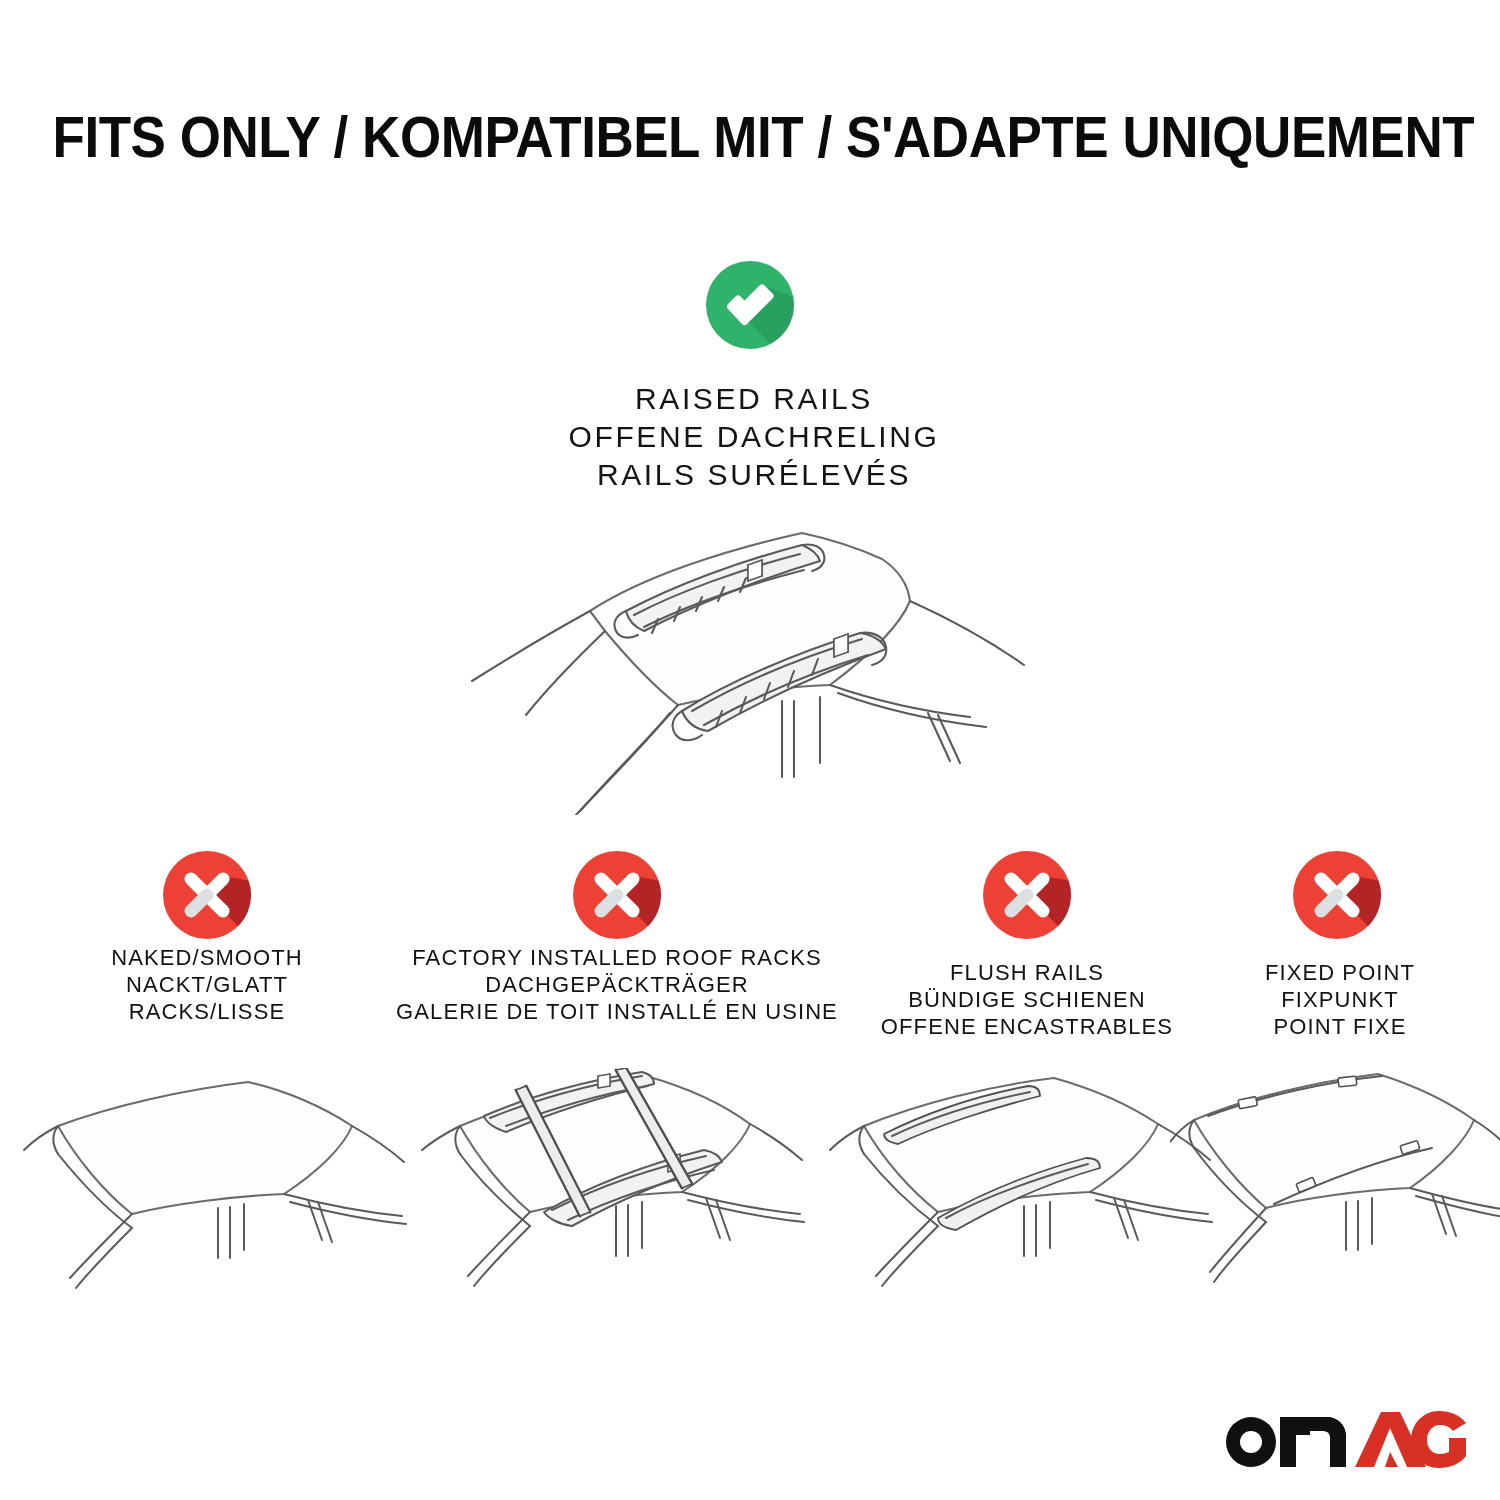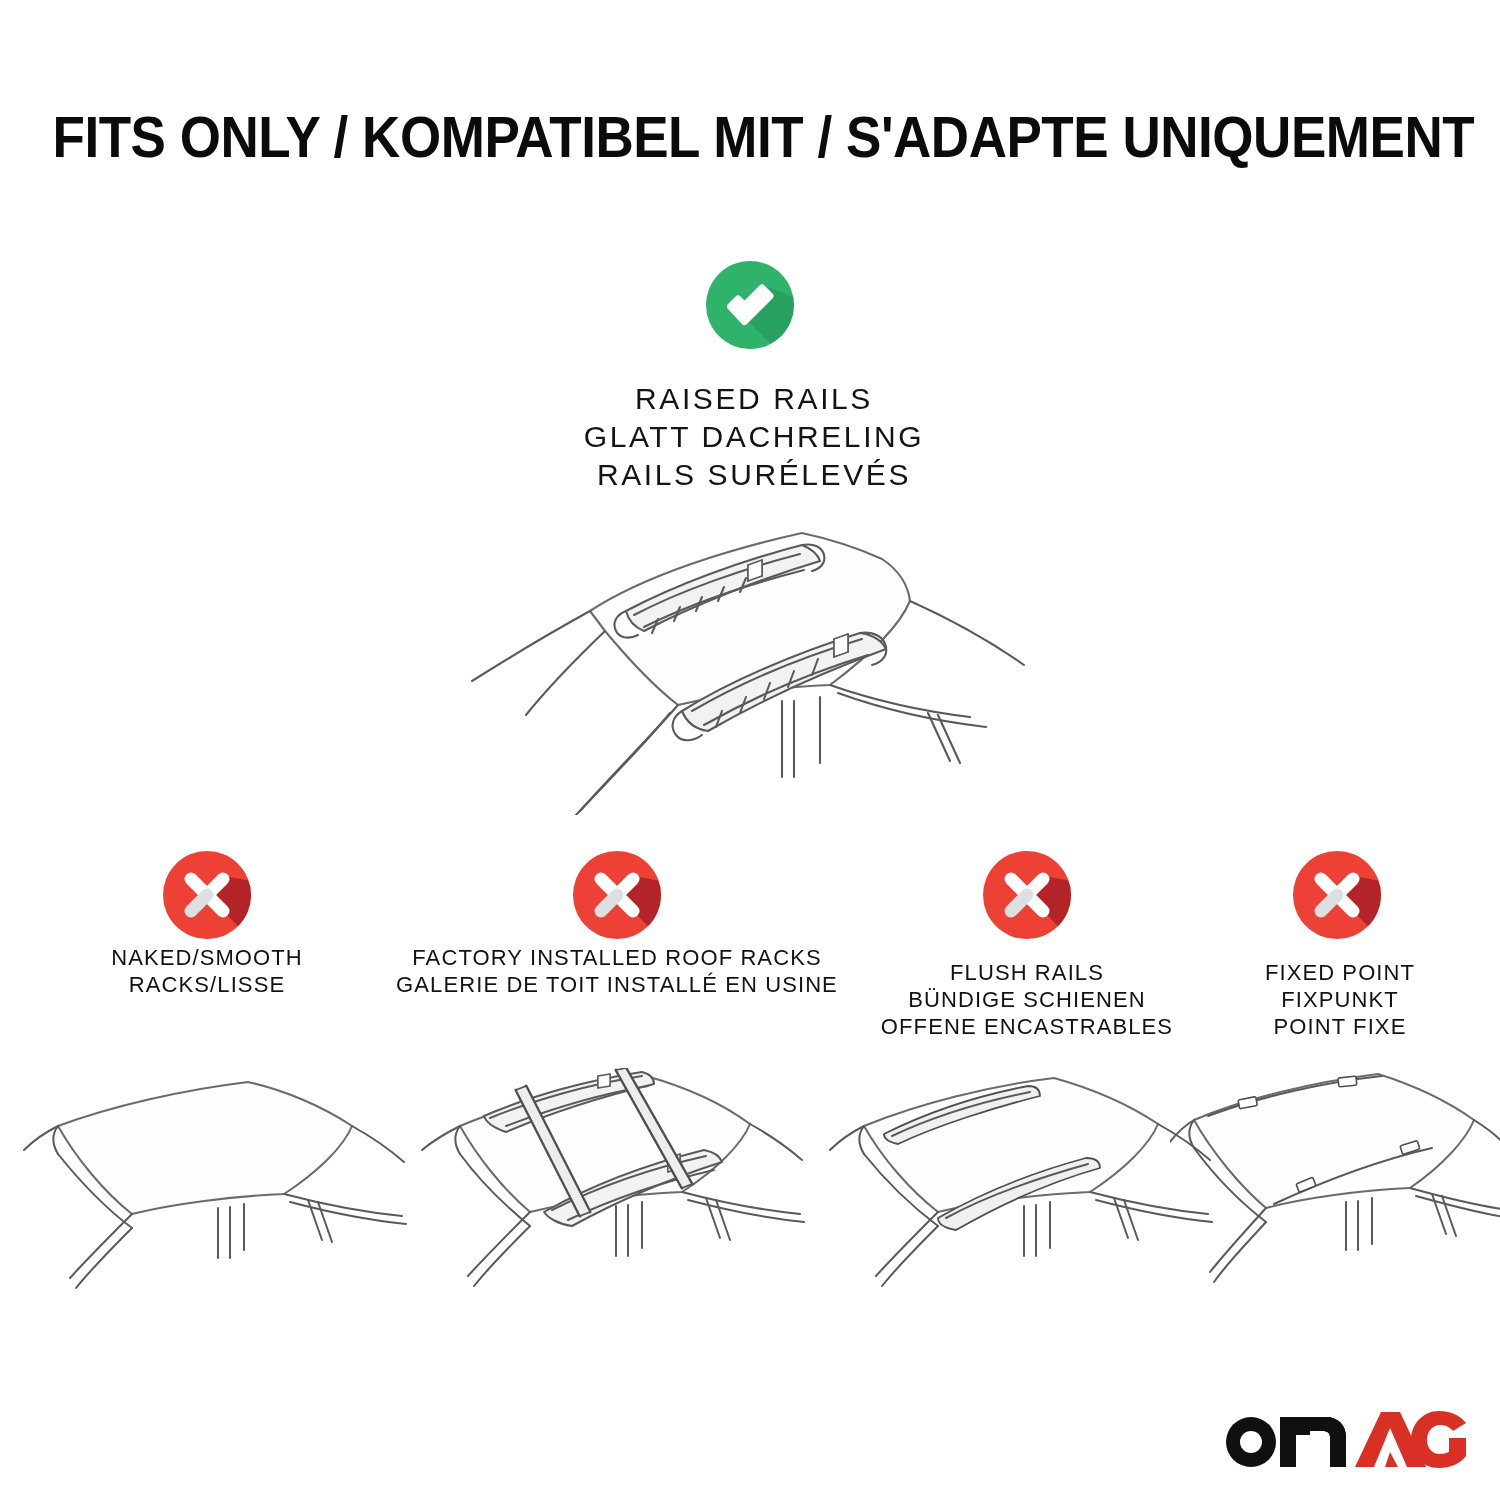--- a/index.html
+++ b/index.html
@@ -105,21 +105,21 @@
 
   <div class="badge badge-ok">
     <svg viewBox="0 0 88 88" xmlns="http://www.w3.org/2000/svg">
       <path d="M38 56 L70 88 L88 88 L88 36 L62 26 Z" fill="#239257" opacity="0.55"></path>
       <path d="M24.5 45.5 L32 38 L38.5 44.5 L56 27 L64 35 L38.5 60.5 Z" fill="#ffffff" stroke="#ffffff" stroke-width="7" stroke-linejoin="round"></path>
     </svg>
   </div>
 
   <div class="ok-text">
     <div>RAISED RAILS</div>
-    <div>GLATT DACHRELING</div>
+    <div>OFFENE DACHRELING</div>
     <div>RAILS SURÉLEVÉS</div>
   </div>
 
   <div class="illu illu-main">
     <svg viewBox="0 0 640 300" xmlns="http://www.w3.org/2000/svg" fill="none" stroke="#5a5a5a" stroke-width="2.1" stroke-linecap="round" stroke-linejoin="round">
 
       <path d="M160 96 C 215 60 300 34 372 18 C 400 24 430 34 452 44 C 470 56 478 70 480 86
                C 470 110 440 140 400 170 C 350 172 290 180 248 190
                C 222 170 195 140 175 116 Z" fill="#fefefe" stroke="#6b6b6b"></path>
 
@@ -203,25 +203,27 @@
       <g stroke-linecap="round">
         <path d="M28 28 L60 60" stroke="#ffffff" stroke-width="13"></path>
         <path d="M60 28 L44 44" stroke="#ffffff" stroke-width="13"></path>
         <path d="M44 44 L28 60" stroke="#DDE0E2" stroke-width="13"></path>
       </g>
     </svg>
   </div>
 
   <div class="col col-1">
     <div>NAKED/SMOOTH</div>
+    <div>NACKT/GLATT</div>
     <div>RACKS/LISSE</div>
   </div>
 
   <div class="col col-2">
     <div>FACTORY INSTALLED ROOF RACKS</div>
+    <div>DACHGEPÄCKTRÄGER</div>
     <div>GALERIE DE TOIT INSTALLÉ EN USINE</div>
   </div>
 
   <div class="col col-3">
     <div>FLUSH RAILS</div>
     <div>BÜNDIGE SCHIENEN</div>
     <div>OFFENE ENCASTRABLES</div>
   </div>
 
   <div class="col col-4">

